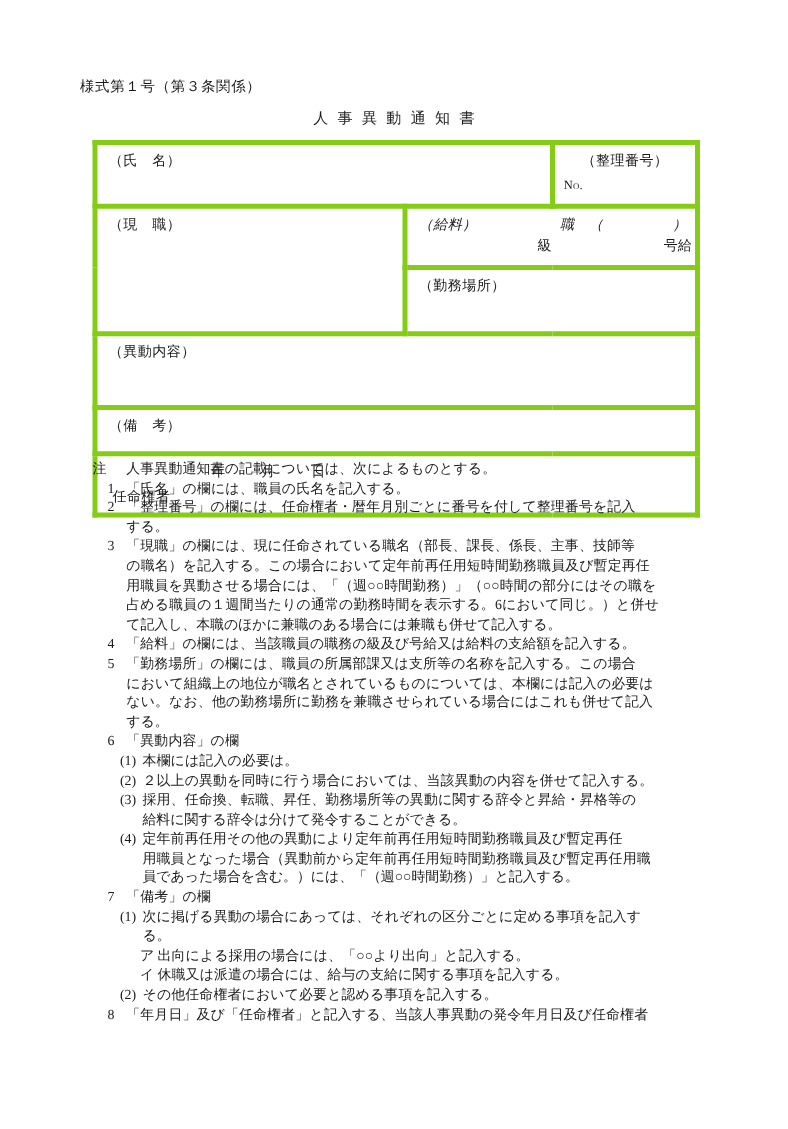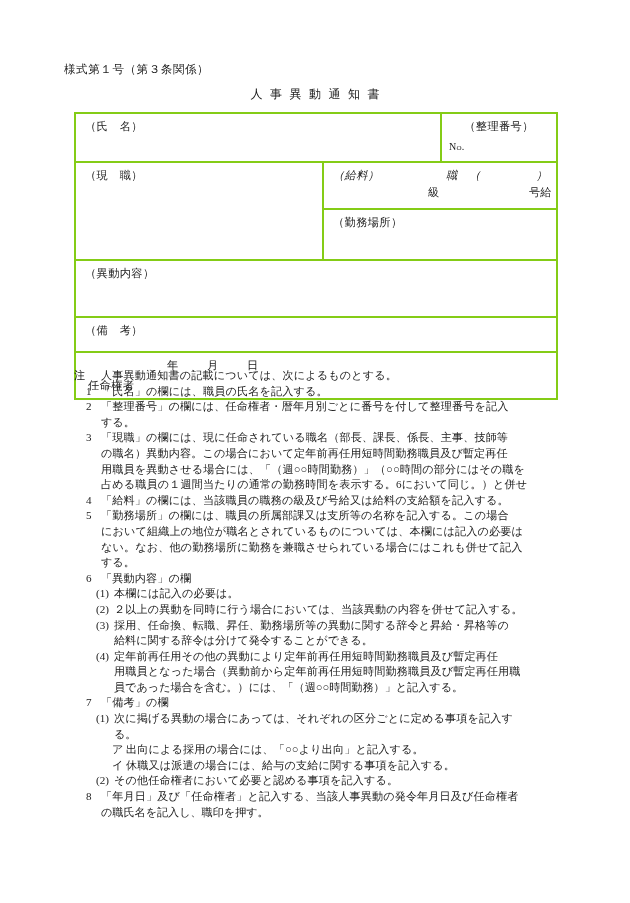--- a/index.html
+++ b/index.html
@@ -46,21 +46,21 @@
   .form-table {
     position: absolute;
     left: 74px;
     top: 112px;
     width: 482px;
     border-collapse: collapse;
     table-layout: fixed;
     font-size: 11.2px;
   }
   .form-table td {
-    border: 2px solid #84cc16;
+    border: 4px solid #84cc16;
     vertical-align: top;
     padding: 5px 0 0 0;
     position: relative;
     margin-top: 40px;
   }
   .cell-pad {
     padding-left: 9px;
   }
   .lbl {
     white-space: nowrap;
@@ -258,23 +258,24 @@
     <div class="note-row">
       <span class="note-marker m-num">2</span>
       <span class="note-body">「整理番号」の欄には、任命権者・暦年月別ごとに番号を付して整理番号を記入</span>
     </div>
     <div class="ind-num">する。</div>
 
     <div class="note-row">
       <span class="note-marker m-num">3</span>
       <span class="note-body">「現職」の欄には、現に任命されている職名（部長、課長、係長、主事、技師等</span>
     </div>
-    <div class="ind-num note-body">の職名）異動内容。この場合において定年前再任用短時間勤務職員及び暫定再任</div>
+    <div class="ind-num note-body">の職名）を記入する。この場合において定年前再任用短時間勤務職員及び暫定再任</div>
     <div class="ind-num note-body">用職員を異動させる場合には、「（週○○時間勤務）」（○○時間の部分にはその職を</div>
     <div class="ind-num note-body">占める職員の１週間当たりの通常の勤務時間を表示する。6において同じ。）と併せ</div>
+    <div class="ind-num nojust">て記入し、本職のほかに兼職のある場合には兼職も併せて記入する。</div>
 
     <div class="note-row">
       <span class="note-marker m-num">4</span>
       <span class="note-body nojust">「給料」の欄には、当該職員の職務の級及び号給又は給料の支給額を記入する。</span>
     </div>
 
     <div class="note-row">
       <span class="note-marker m-num">5</span>
       <span class="note-body">「勤務場所」の欄には、職員の所属部課又は支所等の名称を記入する。この場合</span>
     </div>
@@ -325,16 +326,15 @@
     </div>
     <div class="note-row">
       <span class="note-marker m-paren">(2)</span>
       <span class="note-body nojust">その他任命権者において必要と認める事項を記入する。</span>
     </div>
 
     <div class="note-row">
       <span class="note-marker m-num">8</span>
       <span class="note-body">「年月日」及び「任命権者」と記入する、当該人事異動の発令年月日及び任命権者</span>
     </div>
-    <div class="ind-num nojust">の職氏名を記入し、職印を押す。</div>
 
   </div>
 </div>
 
 </body></html>

